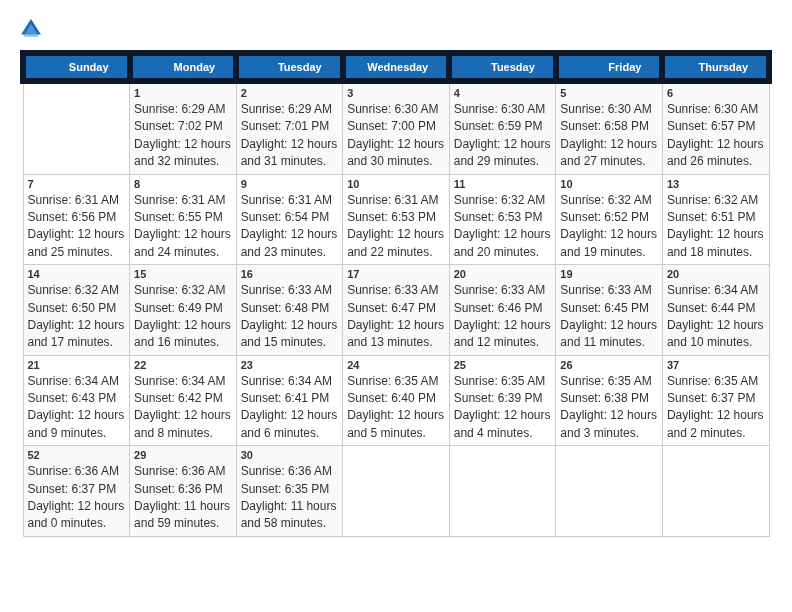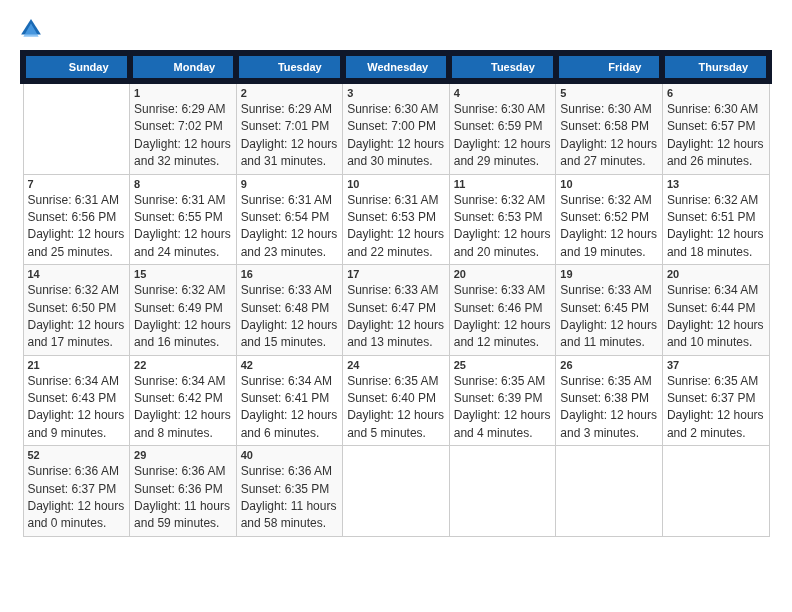--- a/index.html
+++ b/index.html
@@ -228,21 +228,21 @@
         <tr>
           <td>
             <span class="day-num">21</span>
             <div class="cell-text">Sunrise: 6:34 AM<br>Sunset: 6:43 PM<br>Daylight: 12 hours<br>and 9 minutes.</div>
           </td>
           <td>
             <span class="day-num">22</span>
             <div class="cell-text">Sunrise: 6:34 AM<br>Sunset: 6:42 PM<br>Daylight: 12 hours<br>and 8 minutes.</div>
           </td>
           <td>
-            <span class="day-num">42</span>
+            <span class="day-num">23</span>
             <div class="cell-text">Sunrise: 6:34 AM<br>Sunset: 6:41 PM<br>Daylight: 12 hours<br>and 6 minutes.</div>
           </td>
           <td>
             <span class="day-num">24</span>
             <div class="cell-text">Sunrise: 6:35 AM<br>Sunset: 6:40 PM<br>Daylight: 12 hours<br>and 5 minutes.</div>
           </td>
           <td>
             <span class="day-num">25</span>
             <div class="cell-text">Sunrise: 6:35 AM<br>Sunset: 6:39 PM<br>Daylight: 12 hours<br>and 4 minutes.</div>
           </td>
@@ -258,21 +258,21 @@
         <tr>
           <td>
             <span class="day-num">52</span>
             <div class="cell-text">Sunrise: 6:36 AM<br>Sunset: 6:37 PM<br>Daylight: 12 hours<br>and 0 minutes.</div>
           </td>
           <td>
             <span class="day-num">29</span>
             <div class="cell-text">Sunrise: 6:36 AM<br>Sunset: 6:36 PM<br>Daylight: 11 hours<br>and 59 minutes.</div>
           </td>
           <td>
-            <span class="day-num">40</span>
+            <span class="day-num">30</span>
             <div class="cell-text">Sunrise: 6:36 AM<br>Sunset: 6:35 PM<br>Daylight: 11 hours<br>and 58 minutes.</div>
           </td>
           <td class="empty-cell"></td>
           <td class="empty-cell"></td>
           <td class="empty-cell"></td>
           <td class="empty-cell"></td>
         </tr>
       </tbody>
   </table>
 </div>

